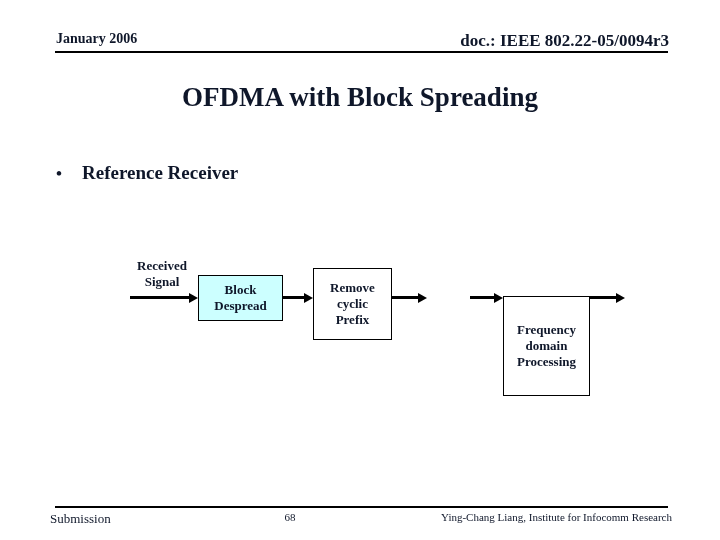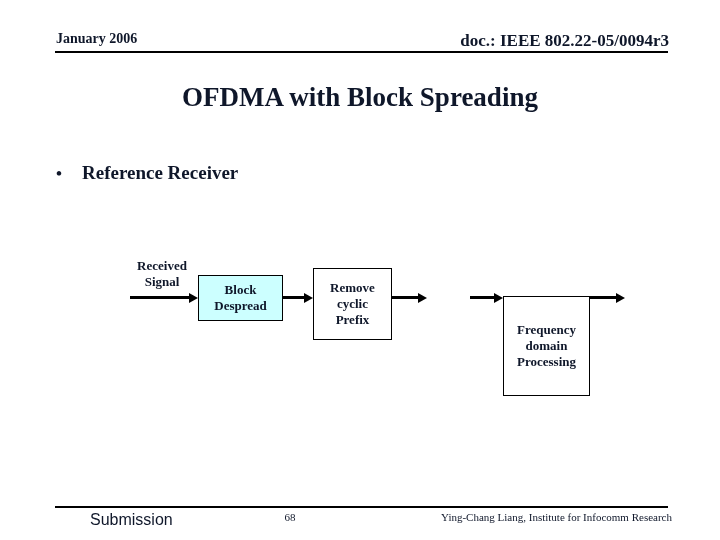--- a/index.html
+++ b/index.html
@@ -151,24 +151,23 @@
     left: 55px;
     top: 506px;
     width: 613px;
     height: 0;
     border-top: 2px solid #000000;
   }
   #footer-submission {
     position: absolute;
     left: 50px;
     top: 511px;
-    font-size: 16px;
-    font-family: Liberation Sans, sans-serif;
-    white-space: nowrap;
-    margin-left: 40px;
+    font-size: 13px;
+    font-family: Liberation Serif, serif;
+    white-space: nowrap;
   }
   #footer-page {
     position: absolute;
     left: 0;
     top: 511px;
     width: 580px;
     text-align: center;
     font-size: 11px;
     font-family: "Liberation Serif", "DejaVu Serif", serif;
   }

